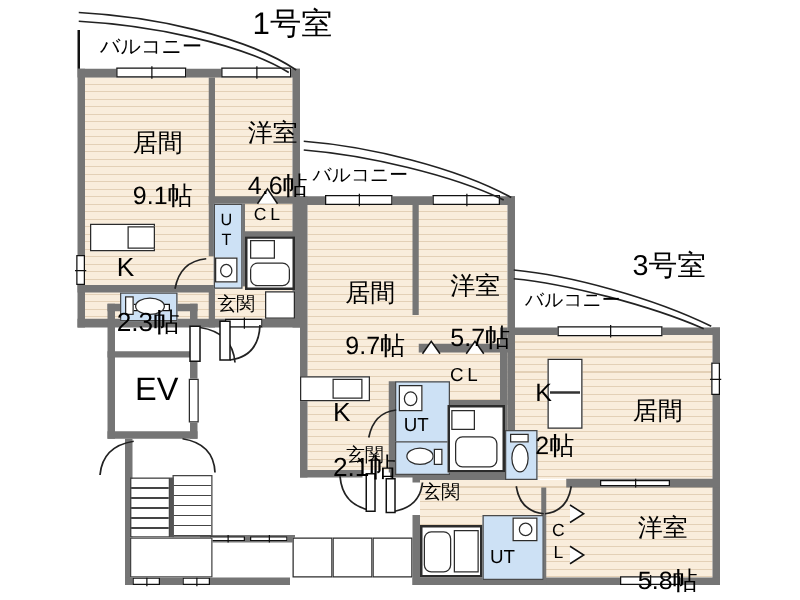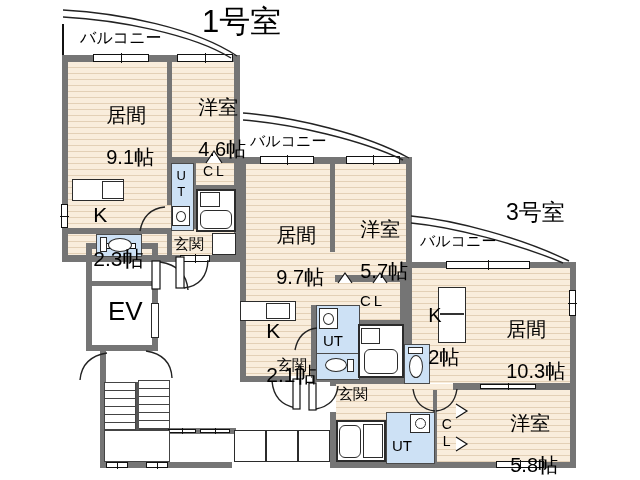--- a/index.html
+++ b/index.html
@@ -169,21 +169,21 @@
 
       <path d="M206,163 L214,151 L222,163"></path>
       <path d="M338,283 L345,273 L352,283"></path>
       <path d="M373,283 L380,273 L387,283"></path>
       <path d="M456,404 L467,411 L456,418"></path>
       <path d="M456,437 L467,444 L456,451"></path>
     </g>
   </svg>
 
 
-  <div class="lbl" style="left:202px;top:6px;font-size:31px;text-align:center;">1号室</div>
+  <div class="lbl" style="left:202px;top:6px;font-size:25px;text-align:center;">1号室</div>
   <div class="lbl" style="left:506px;top:200px;font-size:23px;text-align:right;">3号室</div>
 
   <div class="lbl gray" style="left:80px;top:30px;font-size:16px;">バルコニー</div>
   <div class="lbl gray" style="left:250px;top:133px;font-size:15px;">バルコニー</div>
   <div class="lbl gray" style="left:420px;top:233px;font-size:15px;">バルコニー</div>
 
   <div class="lbl" style="left:84px;top:84px;font-size:20px;">
     <span>居間</span><br>
     <span>9.1帖</span>
   </div>
@@ -210,21 +210,20 @@
   <div class="lbl" style="left:243px;top:298px;font-size:21px;">
     <span>K</span><br>
     <span>2.1帖</span>
   </div>
   <div class="lbl" style="left:323px;top:333px;font-size:15px;">UT</div>
   <div class="lbl" style="left:360px;top:293px;font-size:15px;letter-spacing:3px;">CL</div>
   <div class="lbl" style="left:277px;top:357px;font-size:15px;">玄関</div>
 
   <div class="lbl" style="left:484px;top:298px;font-size:20px;">
     <span>居間</span><br>
-    <span>10.3帖</span>
   </div>
   <div class="lbl" style="left:488px;top:392px;font-size:20px;">
     <span>洋室</span><br>
     <span>5.8帖</span>
   </div>
   <div class="lbl" style="left:406px;top:284px;font-size:20px;">
     <span>K</span><br>
     <span>2帖</span>
   </div>
   <div class="lbl" style="left:392px;top:438px;font-size:15px;">UT</div>

